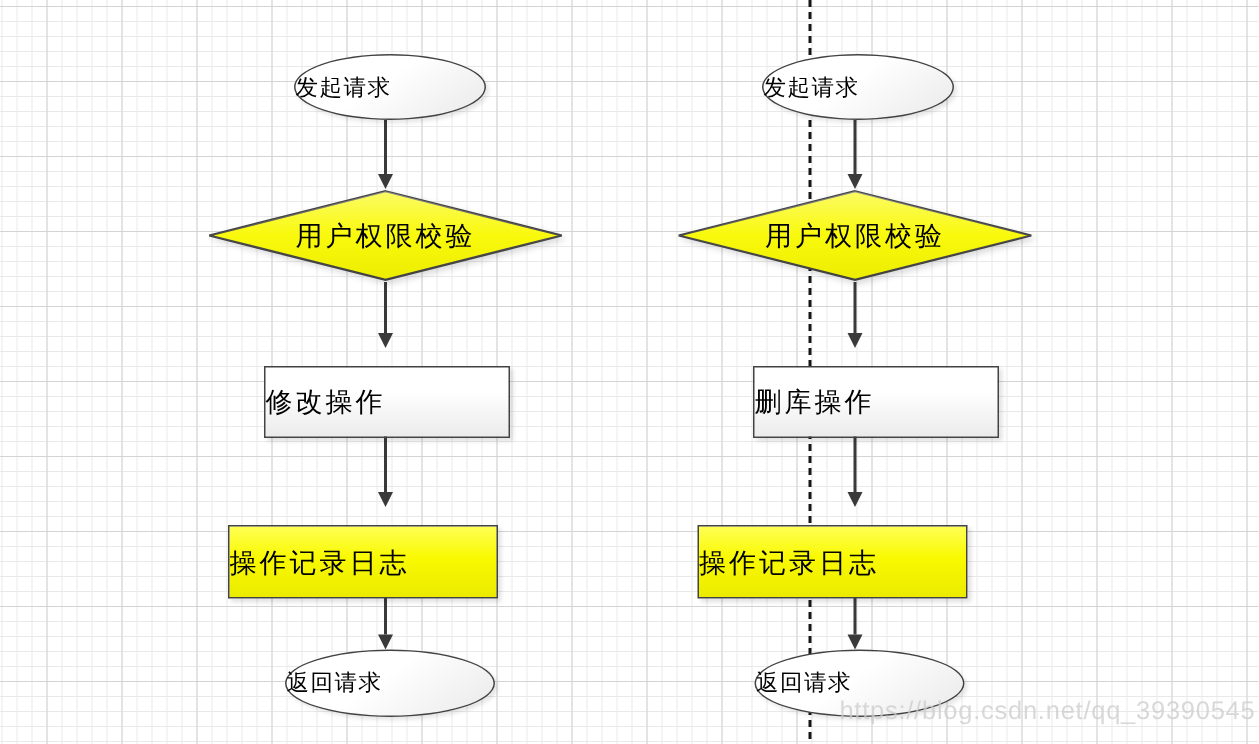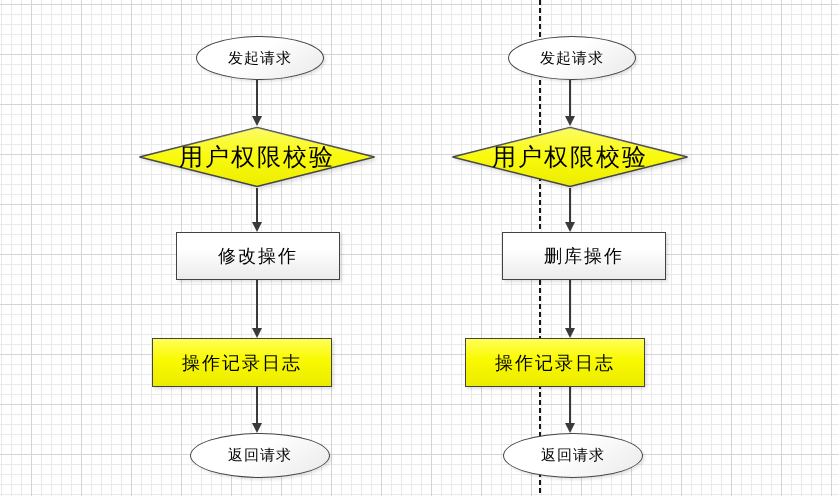--- a/index.html
+++ b/index.html
@@ -32,21 +32,20 @@
     top: 0;
     width: 2px;
     height: 496px;
     background: repeating-linear-gradient(to bottom, #161616 0 5px, transparent 5px 8px);
     z-index: 1;
   }
   .node {
     position: absolute;
     display: flex;
     align-items: center;
-    justify-content: center;
     box-sizing: border-box;
     color: #000;
     font-family: "Liberation Serif", serif;
     z-index: 3;
   }
   .terminator {
     width: 128px;
     height: 44px;
     border: 1.5px solid var(--shape-border, #434343);
     border-radius: 50%;
@@ -56,20 +55,21 @@
     letter-spacing: 1px;
   }
   .process {
     width: 164px;
     height: 48px;
     border: 1.5px solid var(--shape-border, #434343);
     background: linear-gradient(to bottom, #ffffff 35%, #ebebeb 100%);
     box-shadow: 2px 2px 3px rgba(0,0,0,0.12);
     font-size: 18px;
     letter-spacing: 2px;
+    margin-top: 12px;
   }
   .process.highlight {
     width: 180px;
     height: 49px;
     background: linear-gradient(to bottom, #ffff55 0%, var(--highlight-yellow, #f9f900) 45%, #ebeb00 100%);
   }
   .diamond-wrap {
     position: absolute;
     width: 240px;
     height: 62px;
@@ -91,21 +91,21 @@
     fill: url(#shineGrad);
     stroke: none;
   }
   .diamond-label {
     position: absolute;
     inset: 0;
     display: flex;
     align-items: center;
     justify-content: center;
     font-family: "Liberation Serif", serif;
-    font-size: 24px;
+    font-size: 18px;
     letter-spacing: 2px;
     color: #000;
   }
   .arrow {
     position: absolute;
     width: 2px;
     background: var(--arrow, #3a3a3a);
     z-index: 2;
   }
   .arrow::after {
@@ -211,14 +211,15 @@
   <div class="node process highlight" style="left:465px; top:338px;">
     <span>操作记录日志</span>
   </div>
 
   <div class="arrow" style="left:569px; top:387px; height:36px;"></div>
 
   <div class="node terminator" style="left:503px; top:433px; width:140px; height:45px;">
     <span>返回请求</span>
   </div>
 
+  <div class="watermark">https://blog.csdn.net/qq_39390545</div>
 
 </div>
 
 </body></html>

